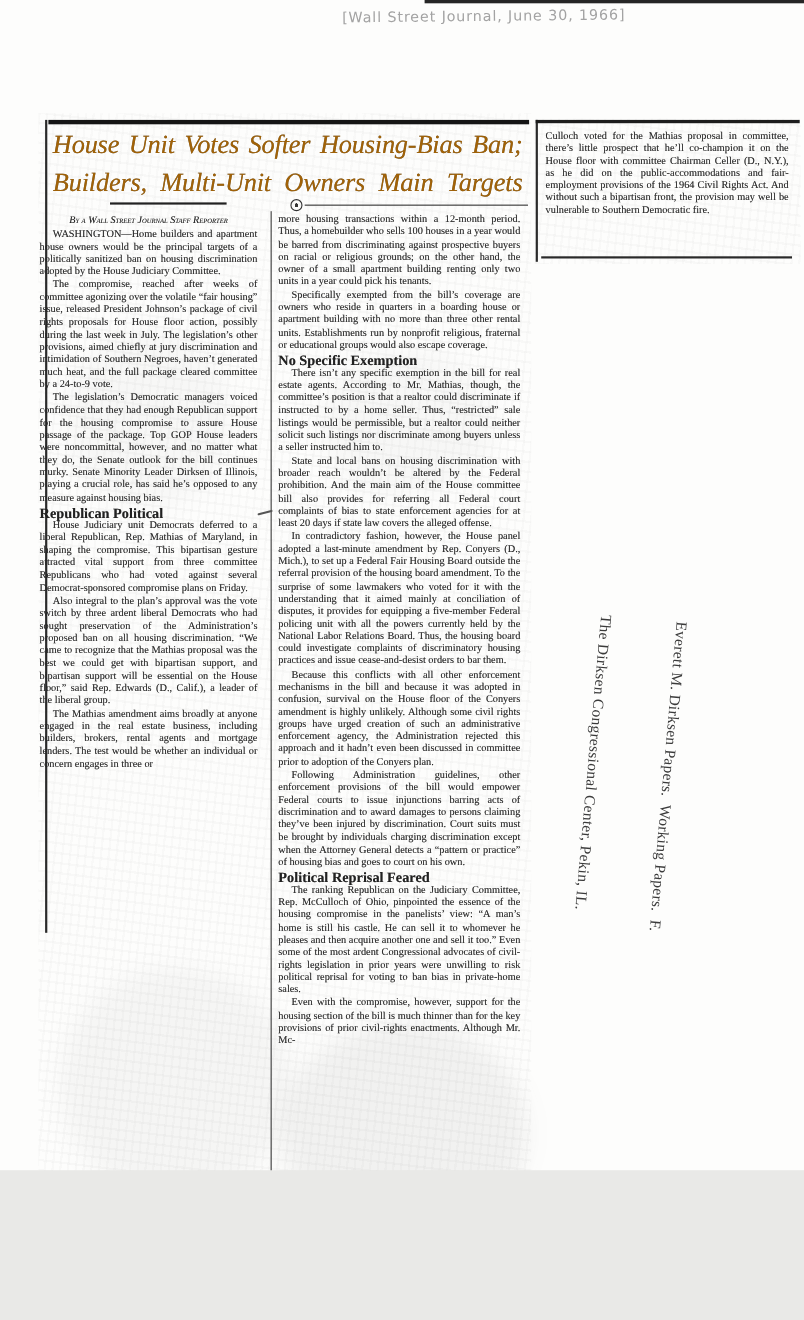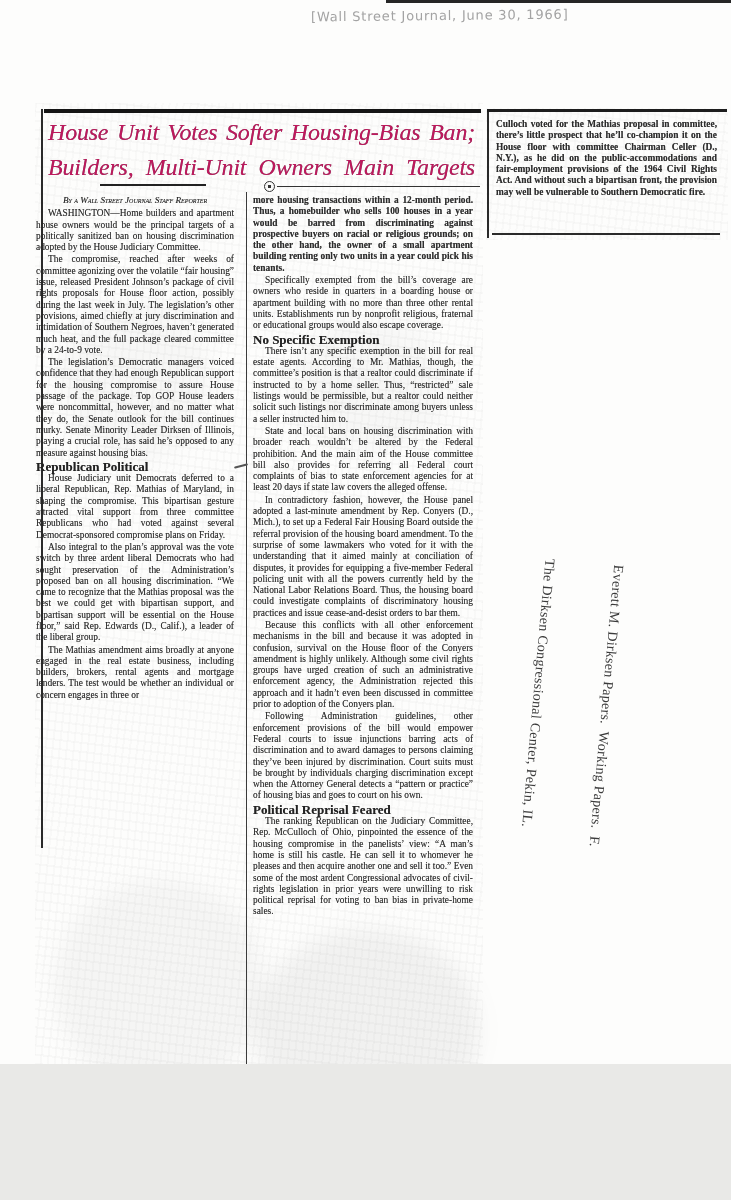--- a/index.html
+++ b/index.html
@@ -53,39 +53,39 @@
     font-family:"DejaVu Sans",sans-serif;
     font-size:13px;letter-spacing:.8px;
     color:#a3a3a3;transform:rotate(-0.6deg);
     white-space:nowrap;
   }
 
   .headline{
     position:absolute;left:48px;top:115px;width:427px;
     font-style:italic;font-weight:400;
     font-size:24px;line-height:35px;
-    color:#be185d;
+    color:#a16207;
     text-align:justify;
     letter-spacing:-0.2px;
     text-shadow:0 0 .5px rgba(0,0,0,.55);
   }
   .headline div{text-align-last:justify;}
 
   .col{
     position:absolute;
     font-size:9.4px;line-height:11.3px;
     text-align:justify;
     color:#2d2d2d;
     text-shadow:0 0 .4px rgba(20,20,20,.45);
   }
   .col1{left:36px;top:195px;width:198px;}
   .col2{left:253px;top:195px;width:220px;}
   .col3{left:496px;top:119px;width:221px;}
   .col p{margin:0 0 1px 0;text-indent:12px;}
-  .col p.noindent{text-indent:0;font-weight:bold;}
+  .col p.noindent{text-indent:0;}
   .col h3{
     margin:2px 0 1px 0;font-size:13px;font-weight:700;
     text-align:left;text-indent:0;color:#222;
   }
   .byline{
     text-indent:0 !important;text-align:center;
     font-style:italic;font-variant:small-caps;
     font-size:9.2px;margin:0 0 2px 0 !important;
     color:#262626;
   }
@@ -145,20 +145,21 @@
     <p class="noindent">more housing transactions within a 12-month period. Thus, a homebuilder who sells 100 houses in a year would be barred from discriminating against prospective buyers on racial or religious grounds; on the other hand, the owner of a small apartment building renting only two units in a year could pick his tenants.</p>
     <p>Specifically exempted from the bill’s coverage are owners who reside in quarters in a boarding house or apartment building with no more than three other rental units. Establishments run by nonprofit religious, fraternal or educational groups would also escape coverage.</p>
     <h3>No Specific Exemption</h3>
     <p>There isn’t any specific exemption in the bill for real estate agents. According to Mr. Mathias, though, the committee’s position is that a realtor could discriminate if instructed to by a home seller. Thus, “restricted” sale listings would be permissible, but a realtor could neither solicit such listings nor discriminate among buyers unless a seller instructed him to.</p>
     <p>State and local bans on housing discrimination with broader reach wouldn’t be altered by the Federal prohibition. And the main aim of the House committee bill also provides for referring all Federal court complaints of bias to state enforcement agencies for at least 20 days if state law covers the alleged offense.</p>
     <p>In contradictory fashion, however, the House panel adopted a last-minute amendment by Rep. Conyers (D., Mich.), to set up a Federal Fair Housing Board outside the referral provision of the housing board amendment. To the surprise of some lawmakers who voted for it with the understanding that it aimed mainly at conciliation of disputes, it provides for equipping a five-member Federal policing unit with all the powers currently held by the National Labor Relations Board. Thus, the housing board could investigate complaints of discriminatory housing practices and issue cease-and-desist orders to bar them.</p>
     <p>Because this conflicts with all other enforcement mechanisms in the bill and because it was adopted in confusion, survival on the House floor of the Conyers amendment is highly unlikely. Although some civil rights groups have urged creation of such an administrative enforcement agency, the Administration rejected this approach and it hadn’t even been discussed in committee prior to adoption of the Conyers plan.</p>
     <p>Following Administration guidelines, other enforcement provisions of the bill would empower Federal courts to issue injunctions barring acts of discrimination and to award damages to persons claiming they’ve been injured by discrimination. Court suits must be brought by individuals charging discrimination except when the Attorney General detects a “pattern or practice” of housing bias and goes to court on his own.</p>
     <h3>Political Reprisal Feared</h3>
     <p>The ranking Republican on the Judiciary Committee, Rep. McCulloch of Ohio, pinpointed the essence of the housing compromise in the panelists’ view: “A man’s home is still his castle. He can sell it to whomever he pleases and then acquire another one and sell it too.” Even some of the most ardent Congressional advocates of civil-rights legislation in prior years were unwilling to risk political reprisal for voting to ban bias in private-home sales.</p>
+    <p>Even with the compromise, however, support for the housing section of the bill is much thinner than for the key provisions of prior civil-rights enactments. Although Mr. Mc-</p>
   </div>
 
   <div class="col col3">
     <p class="noindent">Culloch voted for the Mathias proposal in committee, there’s little prospect that he’ll co-champion it on the House floor with committee Chairman Celler (D., N.Y.), as he did on the public-accommodations and fair-employment provisions of the 1964 Civil Rights Act. And without such a bipartisan front, the provision may well be vulnerable to Southern Democratic fire.</p>
   </div>
 
   <div class="stamp">
     <div>Everett M. Dirksen Papers.  Working Papers.  F.</div>
     <div>The Dirksen Congressional Center, Pekin, IL.</div>
   </div>

